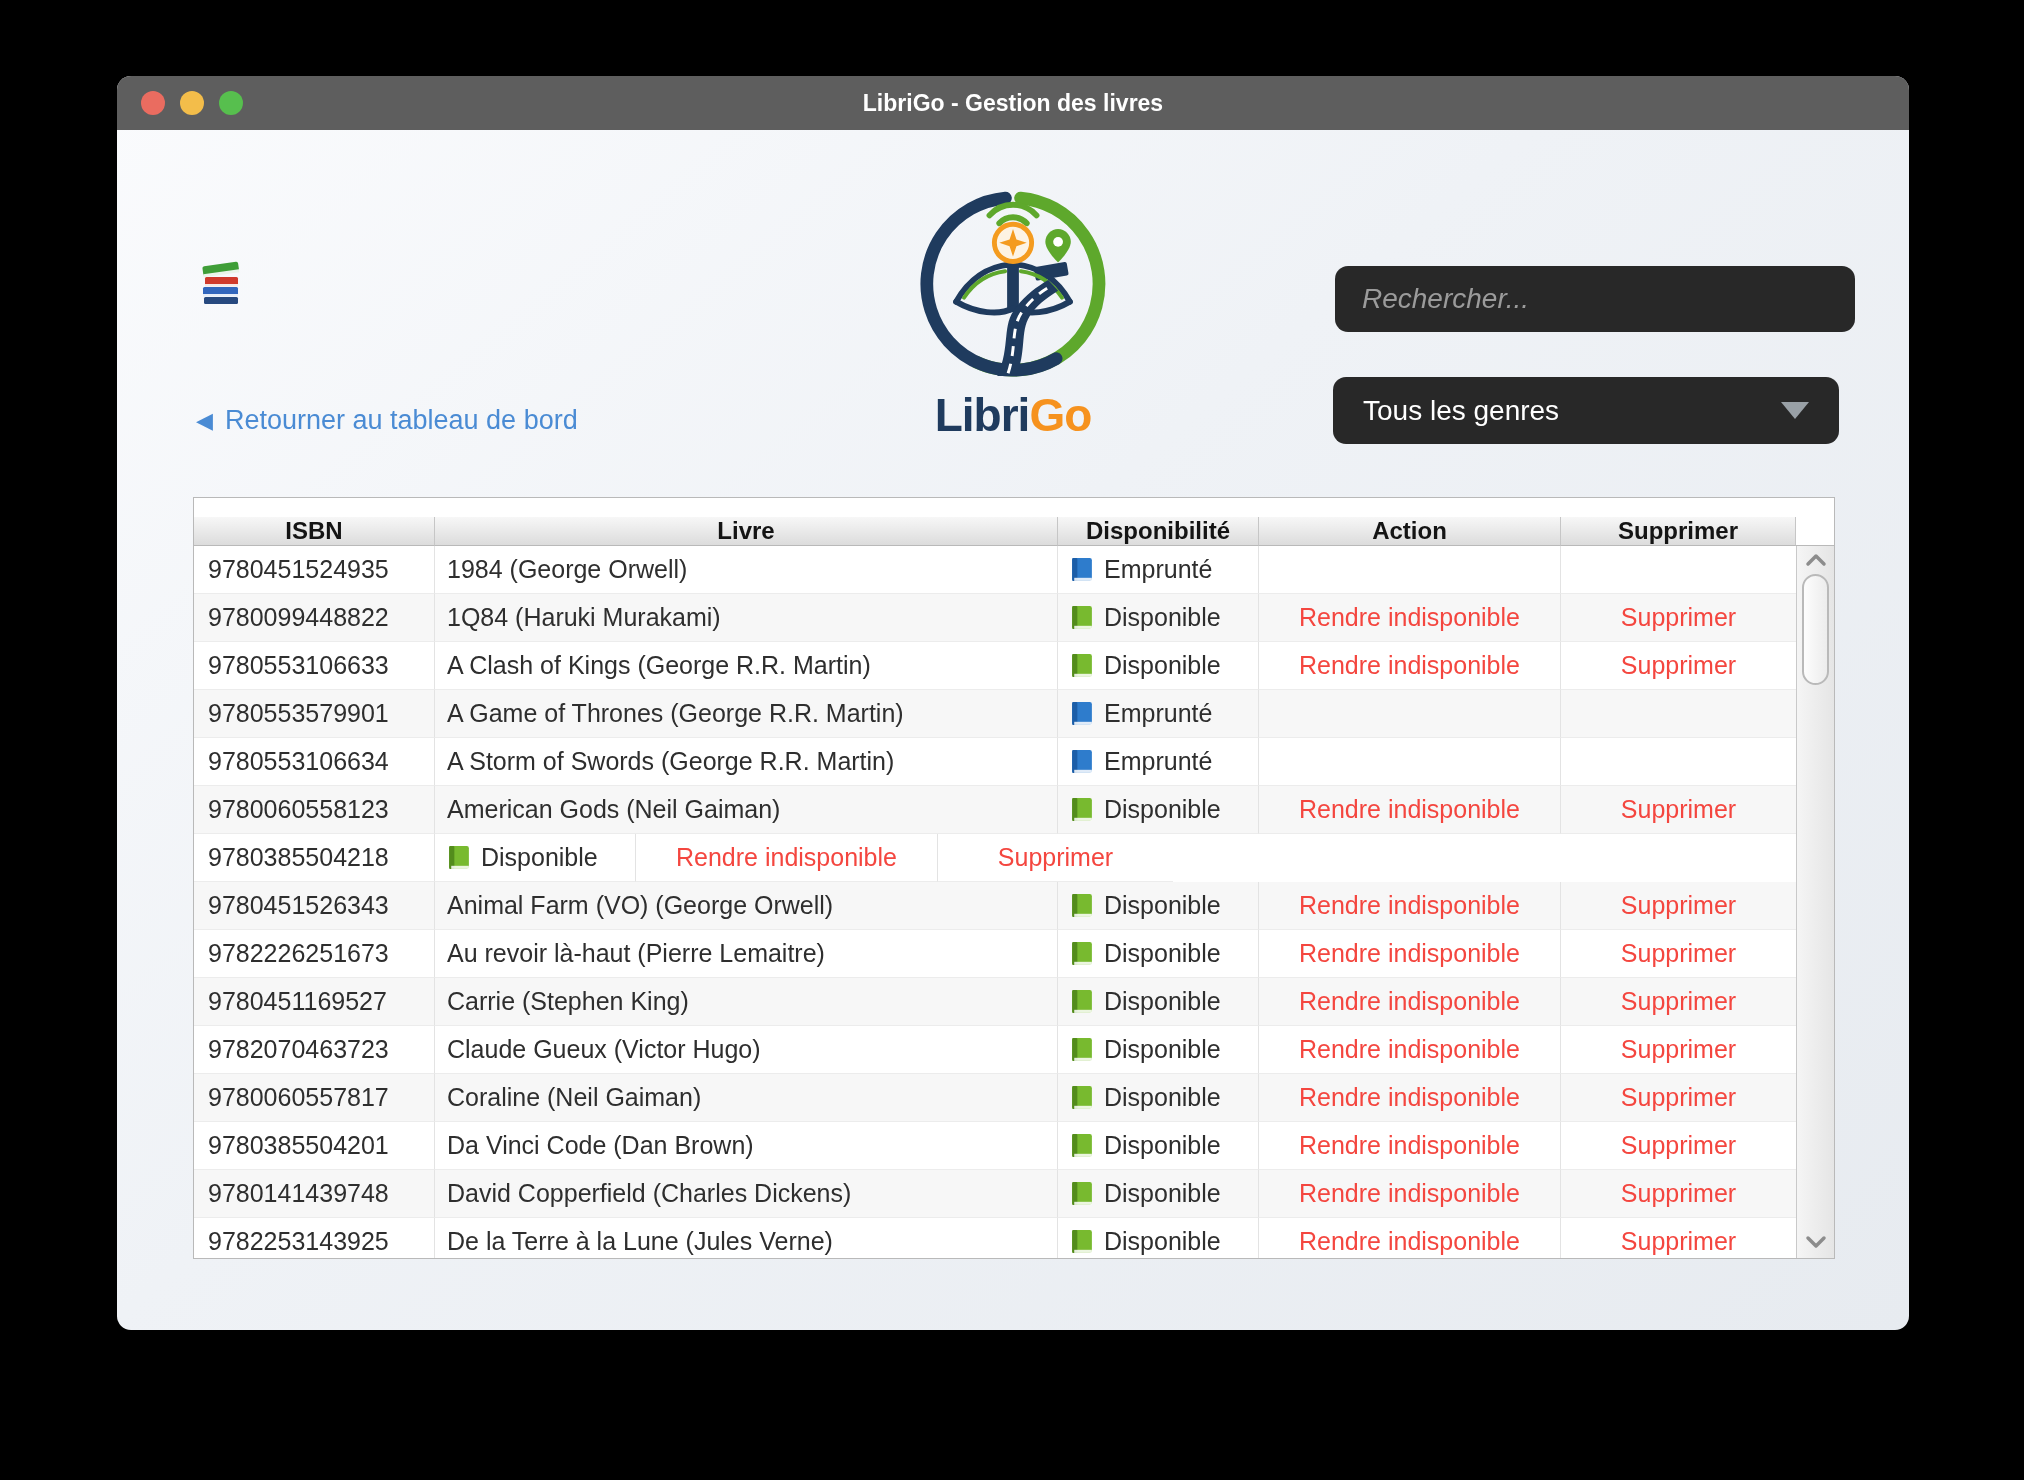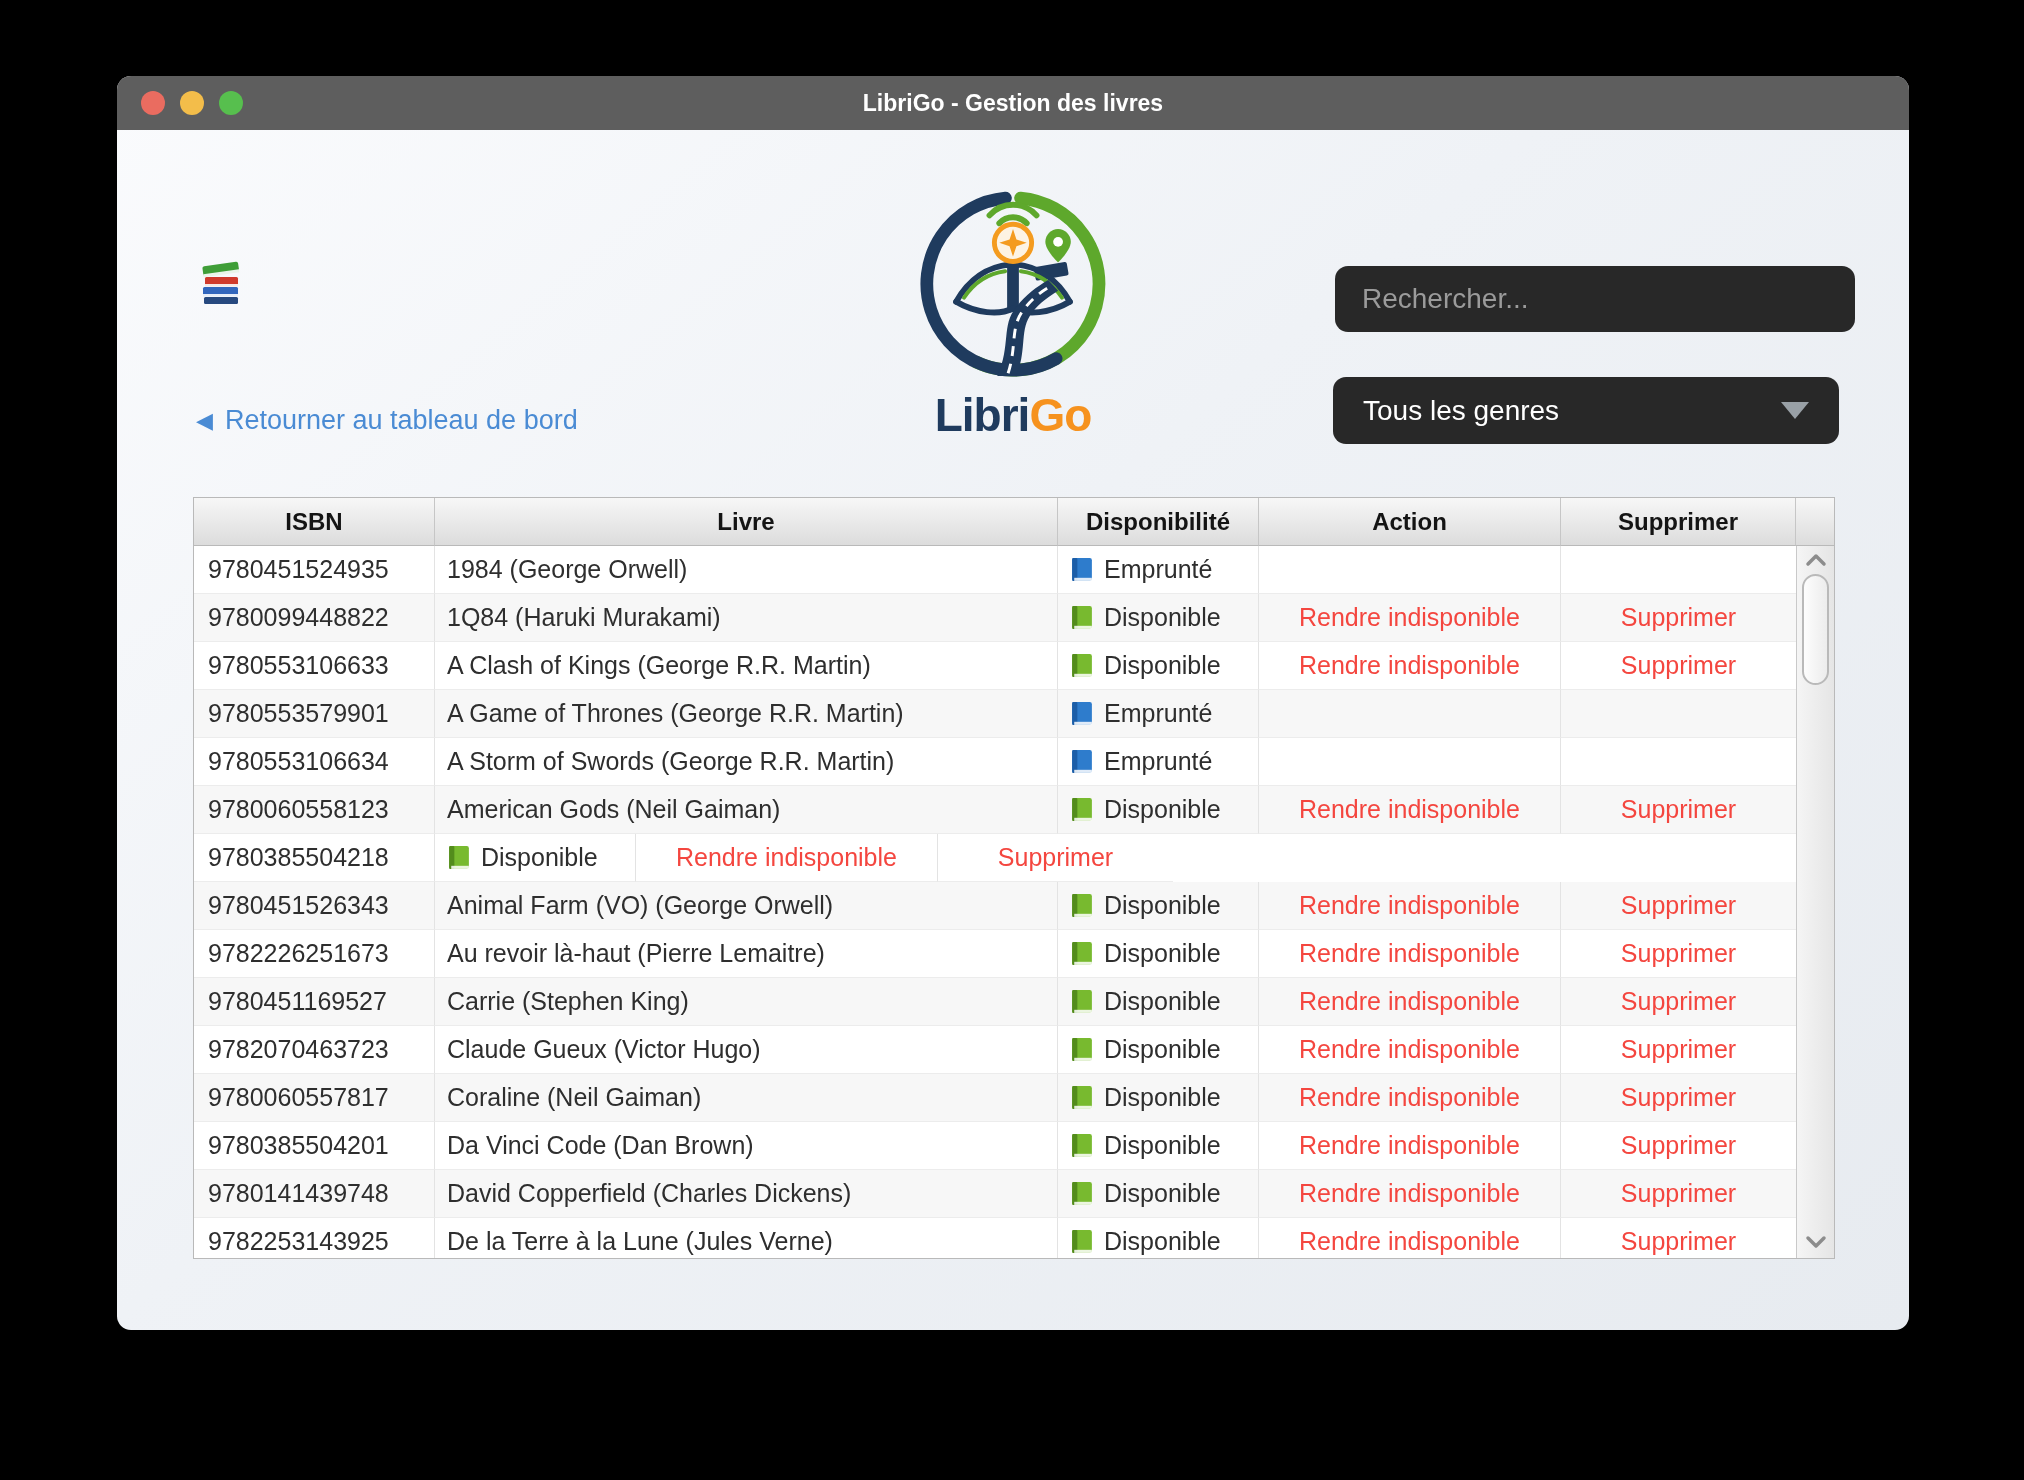--- a/index.html
+++ b/index.html
@@ -19,31 +19,31 @@
   .heading{position:absolute;left:79px;top:183px;display:flex;align-items:center;gap:20px;}
   .heading h1{margin:0;font-size:41px;font-weight:bold;color:#2c3e50;letter-spacing:-.5px;}
   .back{position:absolute;left:79px;top:329px;font-size:27px;color:#4a8bd4;display:flex;
         align-items:center;gap:12px;cursor:pointer;}
   .back .arrow{font-size:22px;}
   .logo{position:absolute;left:796px;top:110px;width:200px;text-align:center;}
   .logo-text{font-size:46px;font-weight:bold;margin-top:2px;letter-spacing:-1px;}
   .lt-navy{color:#1f3b5e}.lt-orange{color:#f6921e}
   .search{position:absolute;left:1218px;top:190px;width:520px;height:66px;background:#282828;
           border:none;border-radius:13px;color:#e8e8e8;font-size:28px;padding:0 27px;
-          box-sizing:border-box;font-family:"Liberation Sans",sans-serif;outline:none;}
+          box-sizing:border-box;font-family:"Liberation Sans",sans-serif;outline:none;font-style:italic;}
   .search::placeholder{color:#9b9b9b;}
   .select{position:absolute;left:1216px;top:301px;width:506px;height:67px;background:#282828;
           border-radius:13px;color:#fff;font-size:28px;display:flex;align-items:center;
           justify-content:space-between;padding:12px 30px;box-sizing:border-box;cursor:pointer;}
   .caret{width:0;height:0;border-left:14px solid transparent;border-right:14px solid transparent;
          border-top:17px solid #99a0a6;}
   
   .table{position:absolute;left:76px;top:421px;width:1642px;height:762px;background:#fff;
          border:1px solid #b9b9b9;box-sizing:border-box;}
-  .thead{display:flex;height:48px;}
+  .thead{display:flex;height:48px;align-items:flex-end;}
   .th{background:linear-gradient(#f7f7f7,#dcdcdc);border-right:1px solid #c6c6c6;
       border-bottom:1px solid #b9b9b9;display:flex;align-items:center;justify-content:center;
       font-weight:bold;font-size:24px;color:#141414;box-sizing:border-box;}
   .w-isbn{width:241px}.w-livre{width:623px}.w-disp{width:201px}.w-action{width:302px}
   .w-del{width:235px}.w-sb{width:38px;border-right:none;}
   .tbody{position:absolute;top:48px;left:0;right:38px;bottom:0;overflow:hidden;}
   .row{display:flex;height:48px;background:#fff;}
   .row.alt{background:#f7f7f7;}
   .cell{border-right:1px solid #e3e3e3;border-bottom:1px solid #ececec;box-sizing:border-box;
         display:flex;align-items:center;font-size:25px;color:#2e2e2e;white-space:nowrap;overflow:hidden;}

